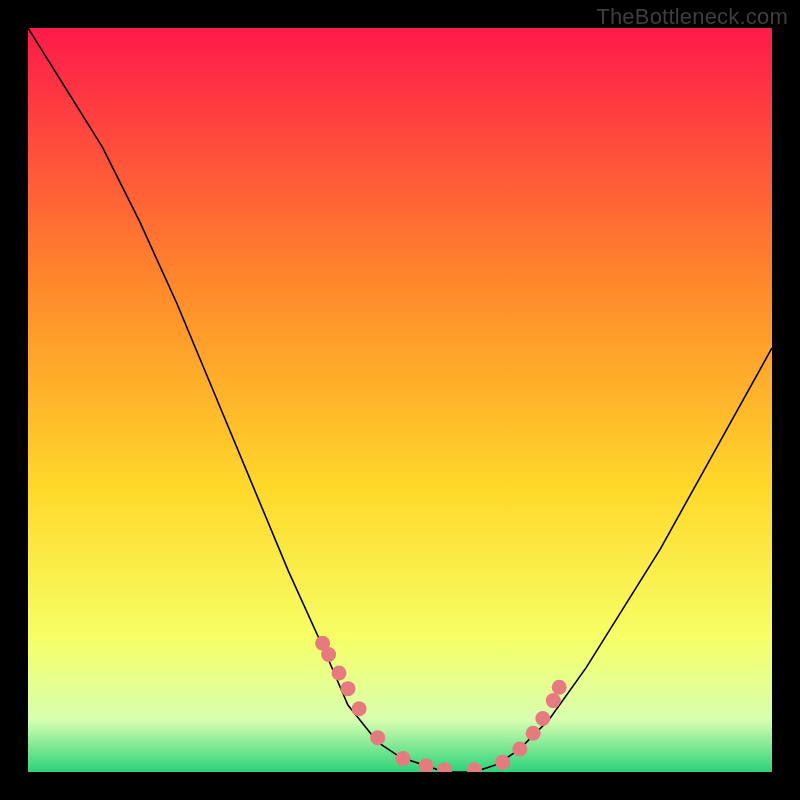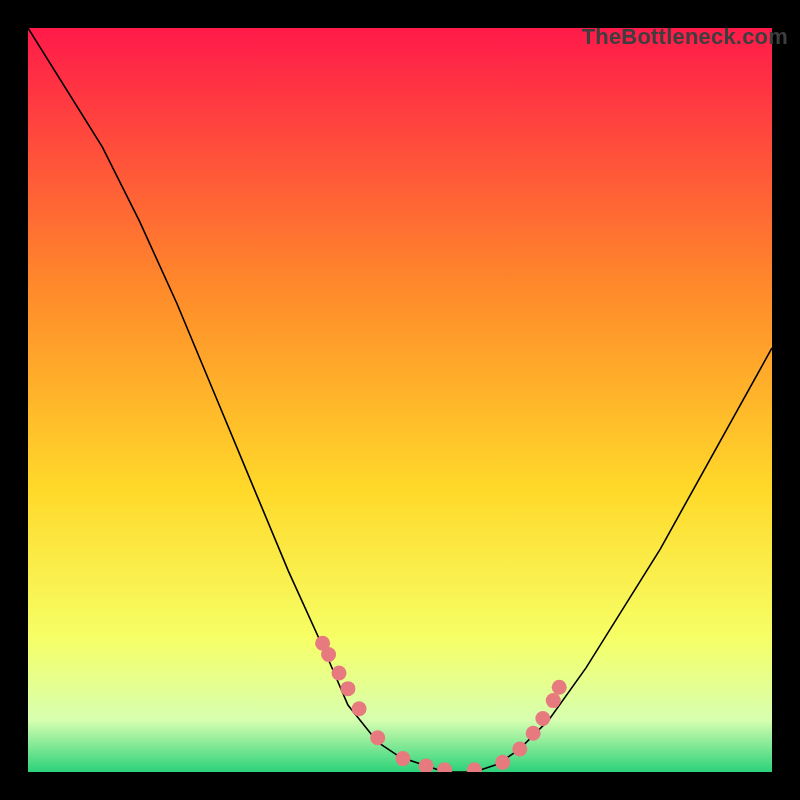--- a/index.html
+++ b/index.html
@@ -15,24 +15,23 @@
     width: 800px;
     height: 800px;
     background: #000;
   }
   .watermark {
     position: absolute;
     top: 4px;
     right: 12px;
     color: #3e3e3e;
     font-size: 22px;
-    font-weight: 700;
+    font-weight: 400;
     letter-spacing: 0.2px;
     z-index: 20;
-    margin-top: 20px;
   }
   .plot {
     position: absolute;
     left: 28px;
     top: 28px;
     width: 744px;
     height: 744px;
     overflow: hidden;
   }
   svg.bg, svg.curve, svg.dots {

